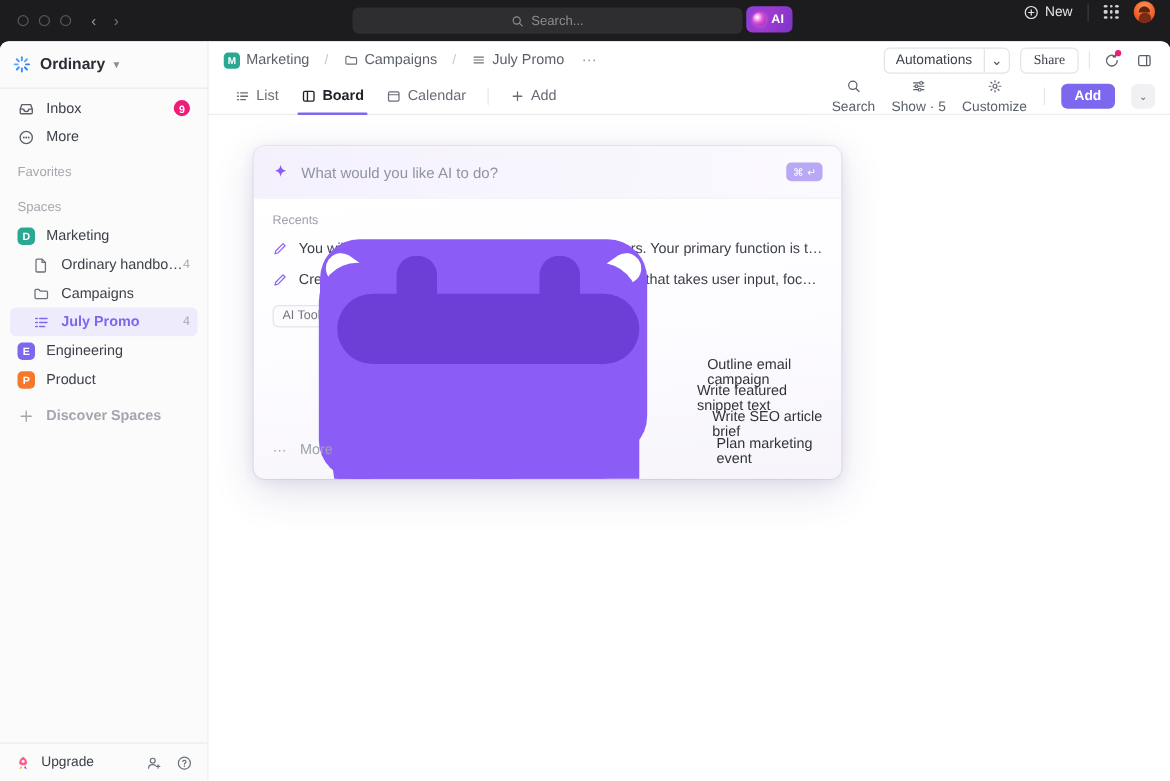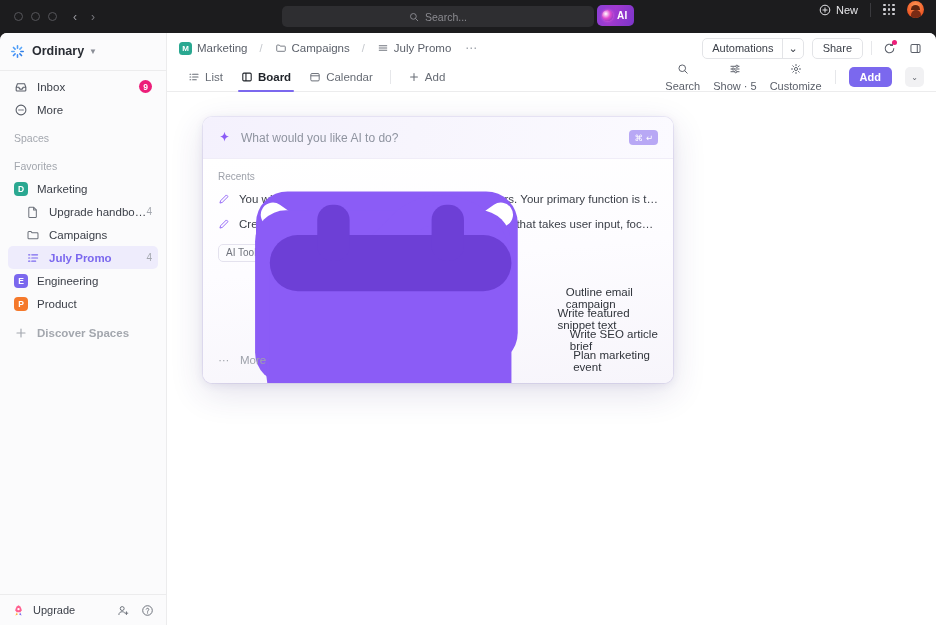--- a/index.html
+++ b/index.html
@@ -121,21 +121,21 @@
     color: #fff; font-size: 8px; font-weight: 700;
     display: flex; align-items: center; justify-content: center;
   }
   .crumb-dots { color: #9a9ea6; margin-left: 9px; font-size: 12px; letter-spacing: .5px; }
   .crumbbar-right { margin-left: auto; display: flex; align-items: center; gap: 8px; }
   .pill-group { display: flex; align-items: stretch; border: 1px solid #e3e4e7; border-radius: 5px; height: 21px; overflow: hidden; }
   .pill-group .seg { display: flex; align-items: center; padding: 0 9px; font-size: 11px; color: #3c4049; }
   .pill-group .seg + .seg { border-left: 1px solid #e3e4e7; padding: 0 5px; }
   .btn-outline {
     height: 21px; border: 1px solid #e3e4e7; border-radius: 5px; padding: 0 10px;
-    display: flex; align-items: center; font-size: 11px; color: #3c4049; background: #fff;
+    display: flex; align-items: center; font-size: 11px; color: #3c4049; background: #fff; font-family: Liberation Serif, serif;
   }
   .icon-btn { width: 18px; height: 18px; display: flex; align-items: center; justify-content: center; position: relative; }
   .notif-dot { position: absolute; top: 1px; right: 1px; width: 5px; height: 5px; border-radius: 50%; background: #ec1e79; }
 
   .toolbar { height: 29px; display: flex; align-items: center; padding: 0 12px; border-bottom: 1px solid #ececed; flex: none; }
   .tab { height: 29px; display: flex; align-items: center; gap: 5px; padding: 0 9px; font-size: 11.5px; color: #676c75; position: relative; }
   .tab .ico { width: 12px; height: 12px; display: block; }
   .tab.active { color: #1f2329; font-weight: 700; }
   .tab.active::after { content: ""; position: absolute; left: 6px; right: 6px; bottom: 0; height: 2px; background: #7b68ee; border-radius: 1px; }
   .tool-sep { width: 1px; height: 14px; background: #e6e7ea; margin: 0 8px; }
@@ -286,36 +286,36 @@
           <svg class="ico" viewBox="0 0 16 16" fill="none">
             <circle cx="8" cy="8" r="5.6" stroke="#5a5f69" stroke-width="1.25"></circle>
             <circle cx="5.8" cy="8" r=".85" fill="#5a5f69"></circle>
             <circle cx="8" cy="8" r=".85" fill="#5a5f69"></circle>
             <circle cx="10.2" cy="8" r=".85" fill="#5a5f69"></circle>
           </svg>
           <span class="sb-label">More</span>
         </div>
       </div>
 
+      <div class="sb-section-title">Favorites</div>
       <div class="sb-section-title">Spaces</div>
-      <div class="sb-section-title">Favorites</div>
 
       <div class="sb-nav">
 
         <div class="sb-row">
           <span class="space-sq" style="background:#2aa891">D</span>
           <span class="sb-label">Marketing</span>
         </div>
 
         <div class="sb-row child">
           <svg class="ico" viewBox="0 0 16 16" fill="none">
             <path d="M4.2 2.6h4.6l3 3v7.8a1 1 0 0 1-1 1H4.2a1 1 0 0 1-1-1V3.6a1 1 0 0 1 1-1Z" stroke="#6b7079" stroke-width="1.15" stroke-linejoin="round"></path>
             <path d="M8.7 2.7v3h3" stroke="#6b7079" stroke-width="1.15" stroke-linejoin="round"></path>
           </svg>
-          <span class="sb-label">Upgrade handbook</span>
+          <span class="sb-label">Ordinary handbook</span>
           <span class="item-count">4</span>
         </div>
 
         <div class="sb-row child">
           <svg class="ico" viewBox="0 0 16 16" fill="none">
             <path d="M2.3 5.1a1 1 0 0 1 1-1h2.5l1.2 1.4h5.7a1 1 0 0 1 1 1v4.9a1 1 0 0 1-1 1h-9.4a1 1 0 0 1-1-1V5.1Z" stroke="#6b7079" stroke-width="1.15" stroke-linejoin="round"></path>
           </svg>
           <span class="sb-label">Campaigns</span>
         </div>
 

